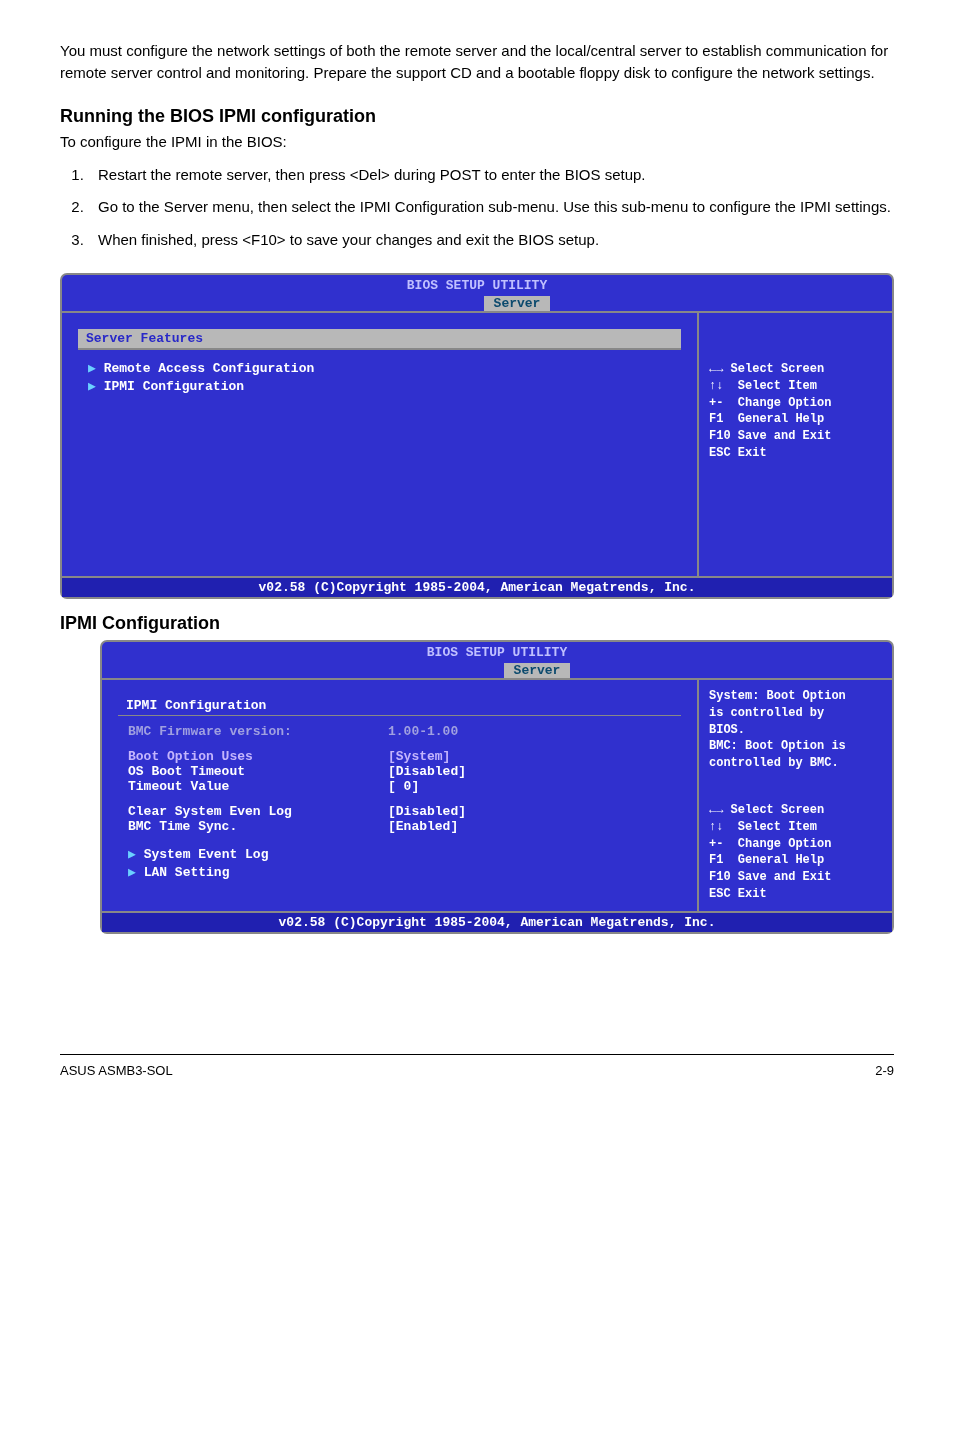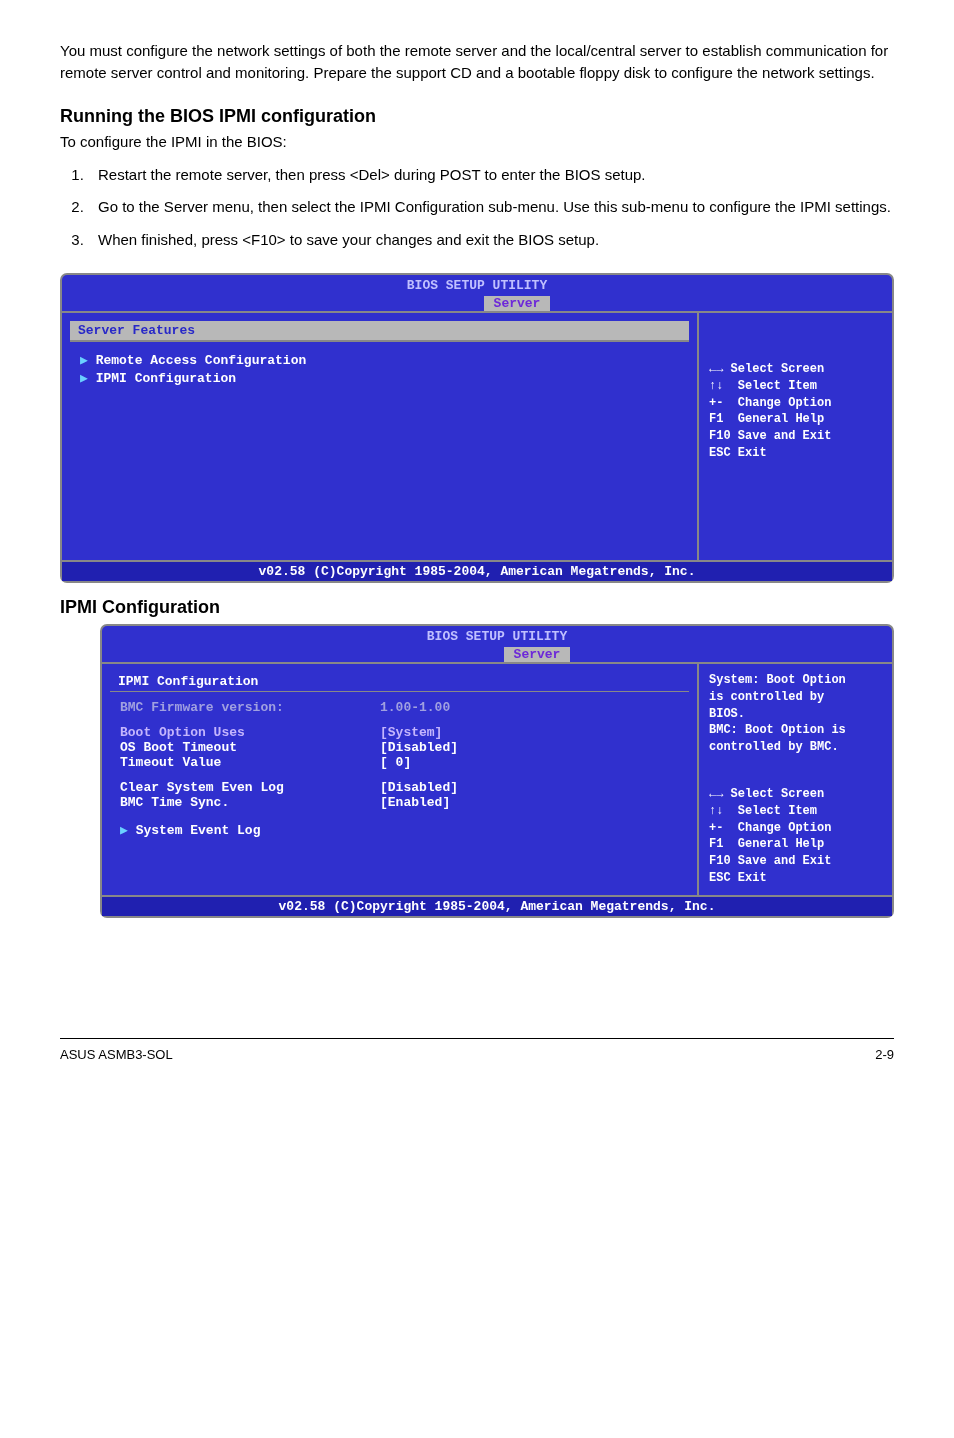--- a/index.html
+++ b/index.html
@@ -4,25 +4,25 @@
 <style>
 *{margin:0;padding:0;box-sizing:border-box}
 body{font-family:Arial,Helvetica,sans-serif;background:#fff;color:#000;width:954px;padding:40px 60px}
 .intro{font-size:15px;line-height:1.45;margin-bottom:22px}
 .h2{font-size:18px;font-weight:bold;margin-bottom:6px}
 .lead{font-size:15px;margin-bottom:14px}
 ol.steps{list-style:decimal;margin-left:28px;font-size:15px;line-height:1.5;margin-bottom:22px}
 ol.steps li{padding-left:10px;margin-bottom:10px}
 .bios{background:#3030ce;color:#fff;font-family:"Courier New",monospace;font-weight:bold;font-size:13px;border:2px solid #888;margin-bottom:14px;border-radius:7px}
 .bios .titlebar{color:#c0c0ff;text-align:center;padding:3px 0}
-.tab{display:inline-block;background:#b8b8b8;color:#6d28d9;padding:0 10px;margin-left:-80px}
+.tab{display:inline-block;background:#b8b8b8;color:#0c4a6e;padding:0 10px;margin-left:-80px}
 .tabrow{text-align:center}
 .tabrow .tabspacer{display:inline-block;width:160px}
 .body{display:flex;border-top:2px solid #888}
-.left{flex:1;padding:8px}
+.left{flex:1;padding:16px}
 .right{width:195px;border-left:2px solid #888;padding:8px 10px;font-size:12px;line-height:1.4}
 .boxtitle{background:#b8b8b8;color:#2828c8;padding:2px 8px;margin:0;border-bottom:2px solid #888}
 .leftinner{padding:8px 10px;min-height:210px}
 .leftinner.short{min-height:170px}
 .arrow{color:#6bd0ff}
 .row{margin:2px 0}
 .dim{color:#a0a0e0}
 .kv{display:flex}
 .kv .k{width:260px}
 .help{margin-top:40px}
@@ -101,20 +101,21 @@
         <div class="kv">
             <span class="k">Clear System Even Log</span>
             <span>[Disabled]</span>
           </div>
         <div class="kv">
             <span class="k">BMC Time Sync.</span>
             <span>[Enabled]</span>
           </div>
         <div style="height:10px"></div>
         <div class="row"><span class="arrow">▶ </span><span>System Event Log</span></div>
+        <div class="row"><span class="arrow">▶ </span><span>LAN Setting</span></div>
       </div>
     </div>
     <div class="right">
       <div>
         <div class="helpline">System: Boot Option</div>
         <div class="helpline">is controlled by</div>
         <div class="helpline">BIOS.</div>
         <div class="helpline"></div>
         <div class="helpline">BMC: Boot Option is</div>
         <div class="helpline">controlled by BMC.</div>

